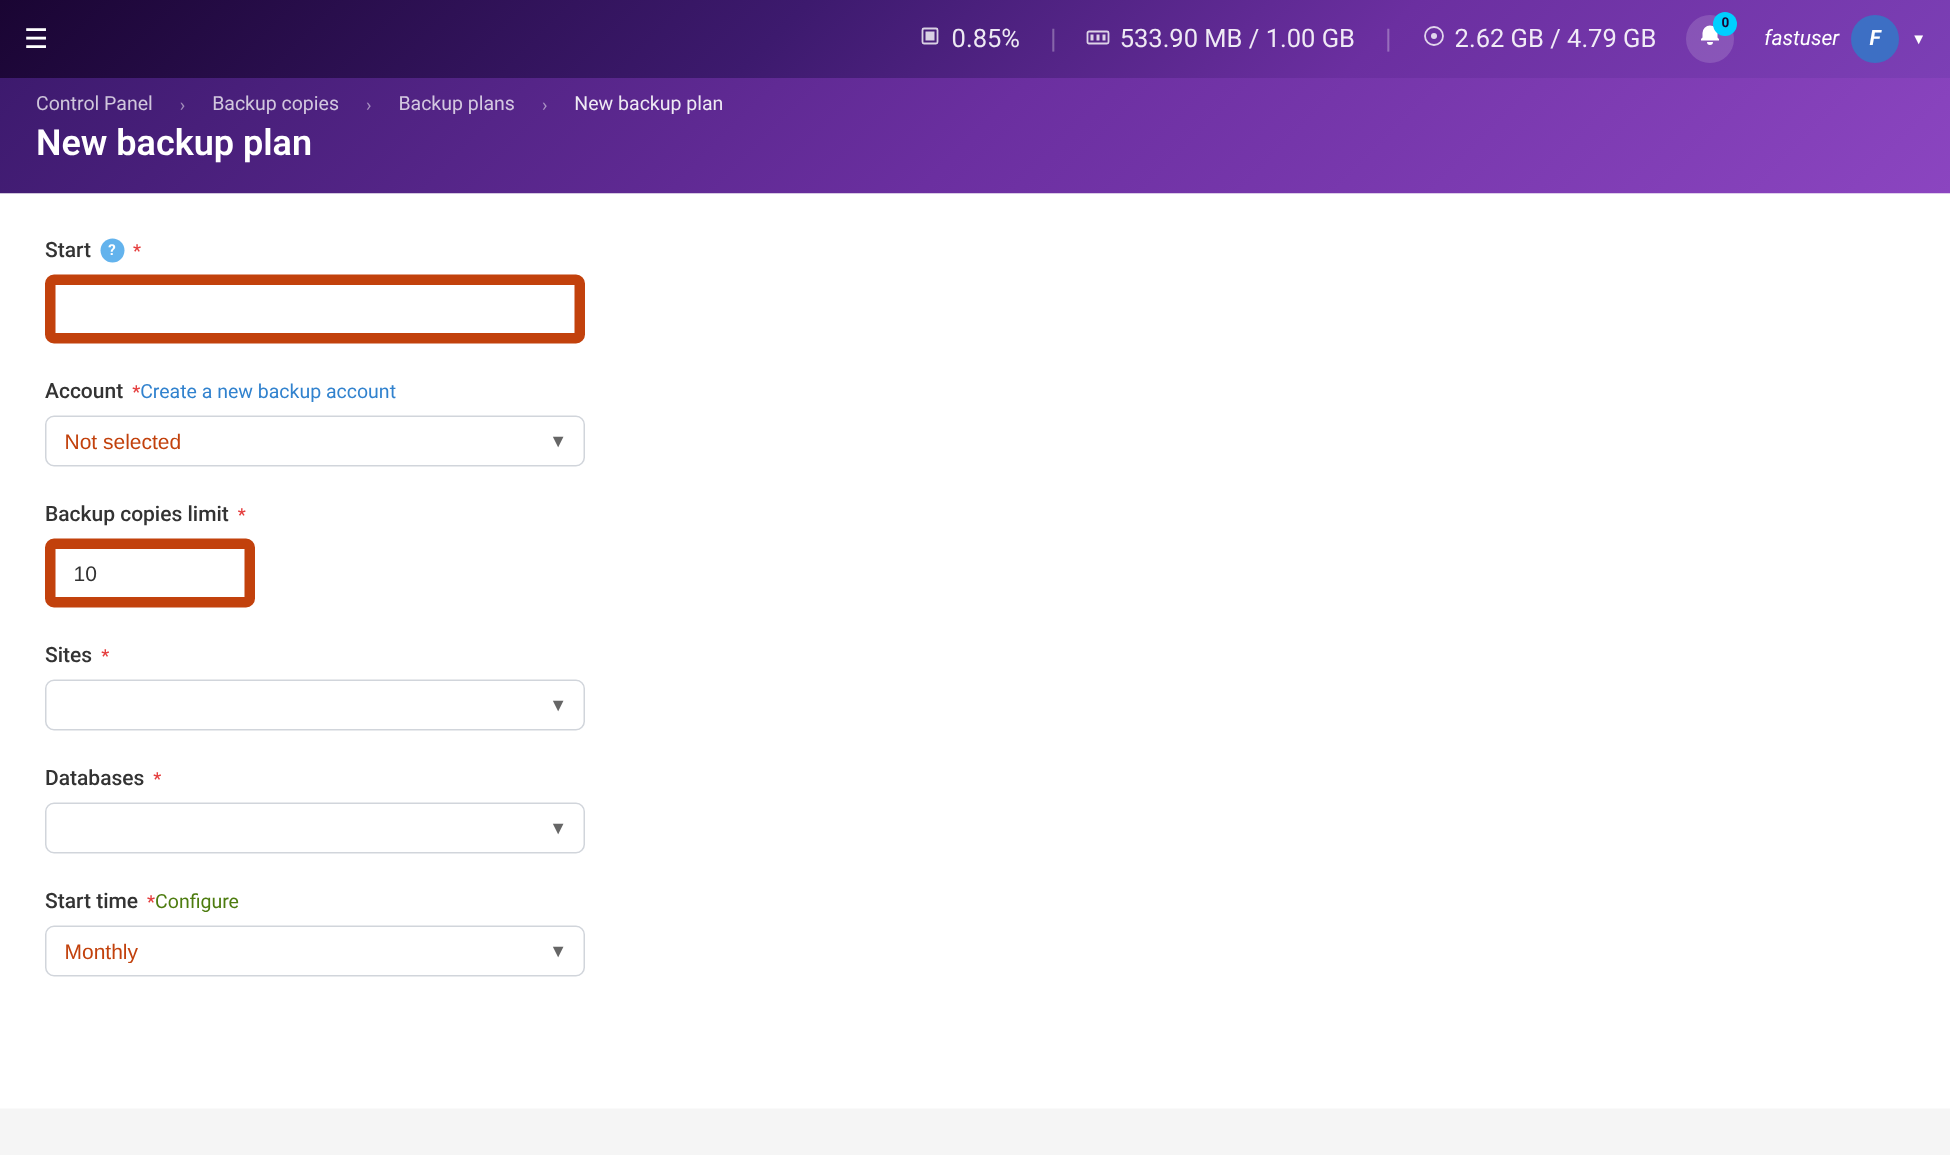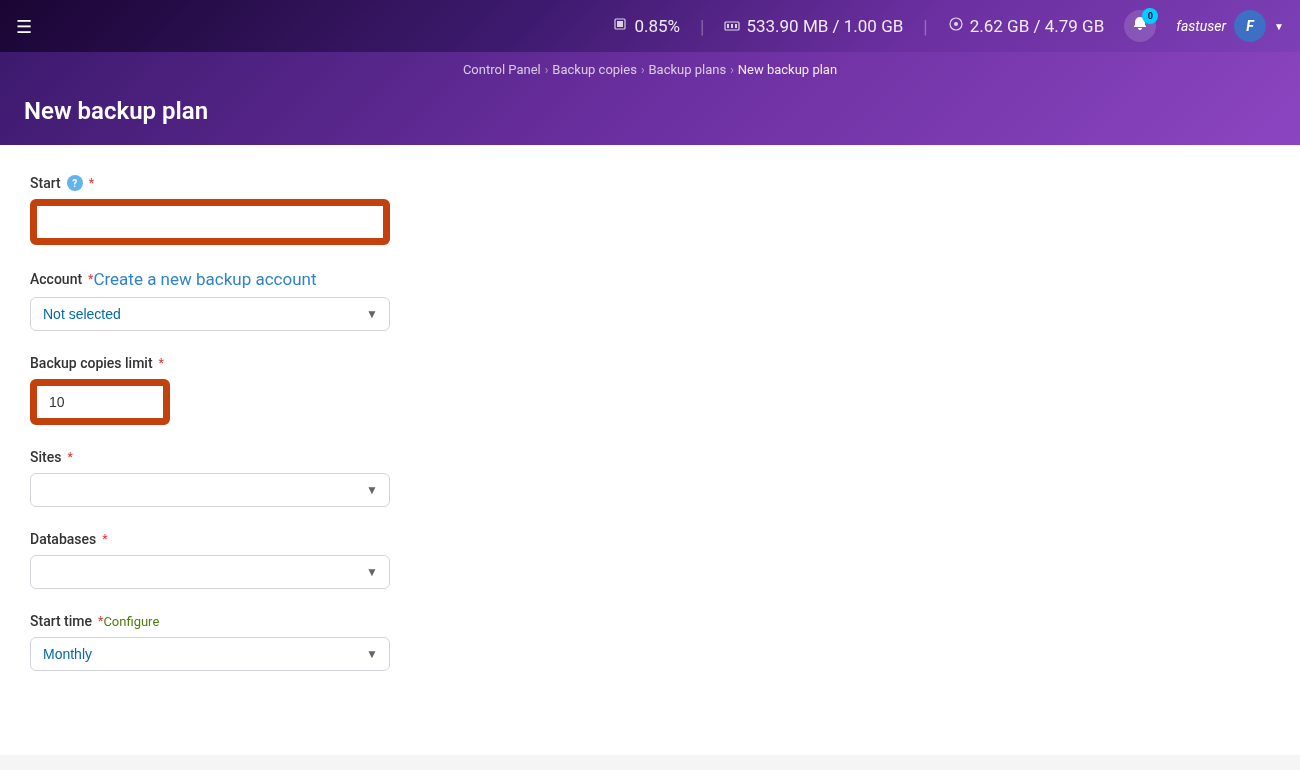--- a/index.html
+++ b/index.html
@@ -38,21 +38,21 @@
       width: 32px; height: 32px; border-radius: 50%; background: #3d6fc4;
       display: flex; align-items: center; justify-content: center; color: white; font-size: 14px; font-weight: bold;
     }
     .chevron-down { color: white; font-size: 10px; }
 
     
     .page-header {
       background: linear-gradient(135deg, #3d1a6e 0%, #6b2fa0 50%, #8b45c0 100%);
       padding: 10px 24px 20px 24px;
     }
-    .breadcrumb { display: flex; align-items: center; gap: 4px; margin-bottom: 20px; justify-content: center; }
+    .breadcrumb { display: flex; align-items: center; gap: 18px; margin-bottom: 4px; }
     .breadcrumb-item { color: rgba(255,255,255,0.75); font-size: 13px; cursor: pointer; }
     .breadcrumb-sep { color: rgba(255,255,255,0.5); font-size: 12px; }
     .breadcrumb-current { color: rgba(255,255,255,0.9); font-size: 13px; }
     .page-title { color: white; font-size: 24px; font-weight: 600; }
 
     
     .main-content { background: white; margin: 0; padding: 30px 30px 40px 30px; min-height: 610px; }
 
     
     .form-group { margin-bottom: 24px; max-width: 360px; }
@@ -64,37 +64,37 @@
     .help-icon {
       width: 16px; height: 16px; border-radius: 50%; background: #63b3ed;
       display: inline-flex; align-items: center; justify-content: center;
       color: white; font-size: 10px; font-weight: bold; cursor: pointer;
     }
     .form-label-row {
       display: flex; align-items: center; justify-content: flex-start;
       margin-bottom: 8px; max-width: 360px;
     }
     .form-label-left { display: flex; align-items: center; gap: 6px; font-size: 14px; color: #333; font-weight: 500; }
-    .create-link { color: #3182ce; font-size: 17px; cursor: pointer; text-decoration: none; }
+    .create-link { color: #3182ce; font-size: 13px; cursor: pointer; text-decoration: none; }
     .configure-link { color: #4d7c0f; font-size: 13px; cursor: pointer; }
 
     input[type="text"], input[type="number"] {
       width: 100%; border: 7px solid #c2410c; border-radius: 6px;
       padding: 8px 12px; font-size: 14px; color: #333; outline: none;
       background: white;
     }
 
     .backup-limit-input { max-width: 140px; }
 
     .select-wrapper {
       position: relative; max-width: 360px;
     }
     .select-wrapper select {
       width: 100%; border: 1px solid #d1d5db; border-radius: 6px;
-      padding: 8px 36px 8px 12px; font-size: 14px; color: #0369a1; outline: none;
+      padding: 8px 36px 8px 12px; font-size: 14px; color: #c2410c; outline: none;
       background: white; appearance: none; cursor: pointer;
     }
     .select-arrow {
       position: absolute; right: 12px; top: 50%; transform: translateY(-50%);
       pointer-events: none; color: #666; font-size: 12px;
     }
 
     
     .form-actions { display: flex; gap: 12px; margin-top: 30px; }
     .btn-save {

